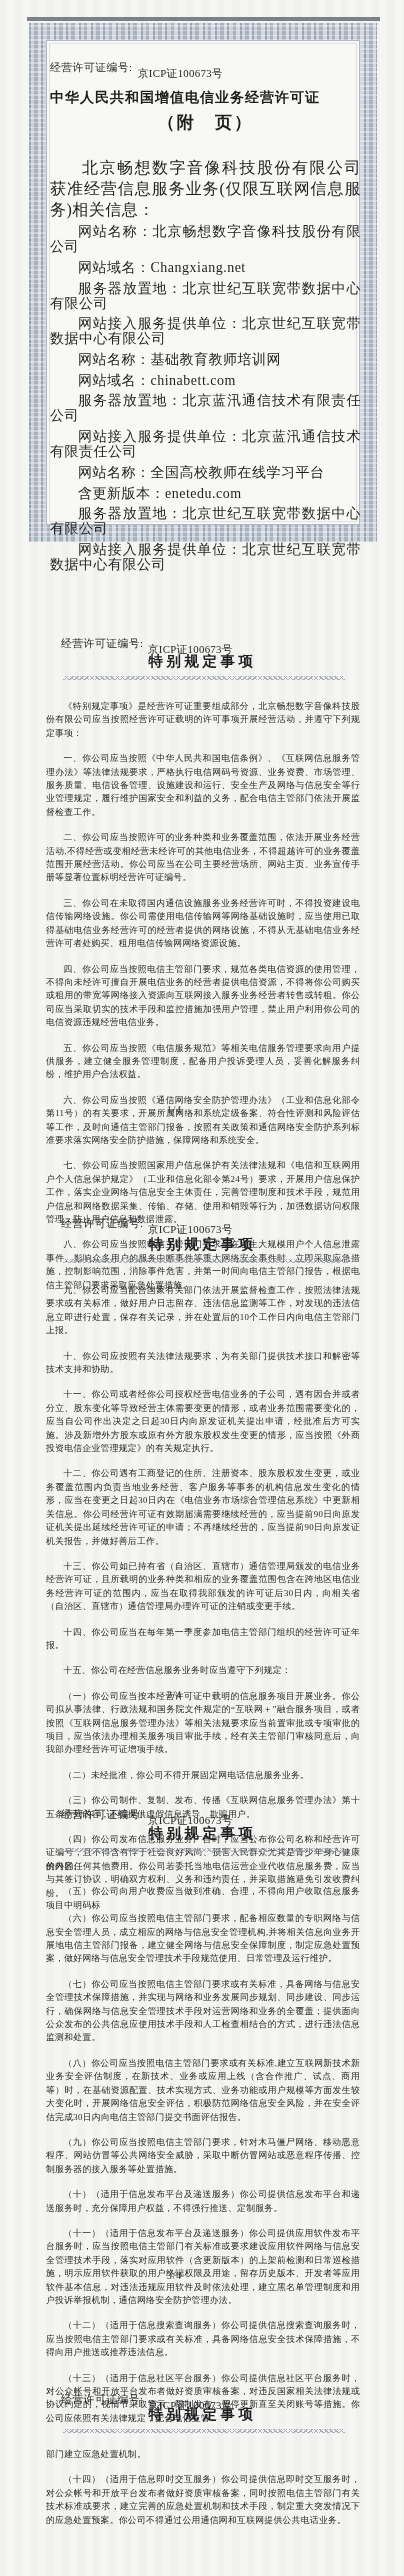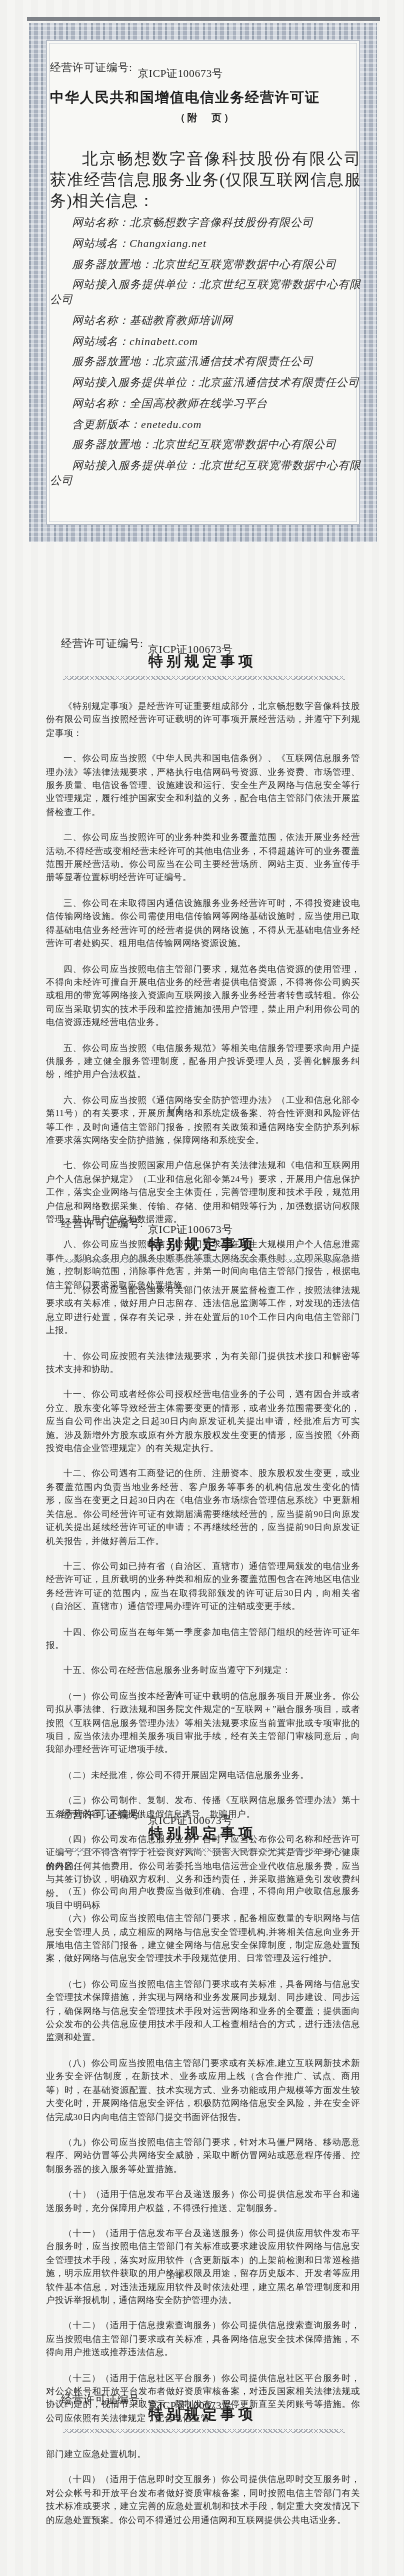--- a/index.html
+++ b/index.html
@@ -20,24 +20,24 @@
     background:
       repeating-linear-gradient(0deg,  rgba(255,255,255,.35) 0 1.5px, rgba(0,0,0,0) 1.5px 4.6px),
       repeating-linear-gradient(90deg, #99a3b1 0 2.1px, #ccd2da 2.1px 5.2px, #aab2bf 5.2px 8.8px, #d4d9e0 8.8px 12.4px),
       #aab2bf; }
   .cert-inner { position:absolute; left:17px; top:17px; right:17px; bottom:17px;
     background:#f8f8f5; box-shadow: inset 0 0 0 1px #b3bac5, inset 0 0 0 3.1px #f8f8f5, inset 0 0 0 3.6px #c6ccd5; }
   .p1-content { position:absolute; left:50px; top:61px; width:311px; }
   .lic-row { display:flex; align-items:flex-start; font-size:10.8px; letter-spacing:0.5px; }
   .lic-row .lic-no { margin-top:6.2px; margin-left:5.2px; letter-spacing:0.3px; }
   .p1-title { margin-top:8.2px; text-align:left; font-size:14px; font-weight:bold; letter-spacing:1px; }
-  .p1-sub   { margin-top:4.1px;  text-align:center; font-size:10px; font-weight:bold; letter-spacing:2.1px; }
+  .p1-sub   { margin-top:4.1px;  text-align:center; font-size:17px; font-weight:bold; letter-spacing:2.1px; }
   .p1-intro { margin-top:24px; font-size:16px; line-height:20.6px; text-indent:2em; letter-spacing:0.5px; text-align:justify; }
   .p1-lines { margin-top:4.1px; }
-  .p1-lines p { margin:0 0 5.7px 0; font-size:11px; line-height:15px; text-indent:2em; letter-spacing:0.5px; text-align:justify;font-style:italic; }
+  .p1-lines p { margin:0 0 5.7px 0; font-size:14px; line-height:15px; text-indent:2em; letter-spacing:0.5px; text-align:justify; }
 
   
   .page-special { position:absolute; left:0; width:405px; height:574px; }
   #sp1 { top:574px; --h:63px; --t:78px; --b:114px; --pn:530px; }
   #sp2 { top:1149px; --h:68px; --t:86px; --b:123px; --pn:540px; }
   #sp3 { top:1724px; --h:84px; --t:100px; --b:124px; --pn:546px; }
   #sp4 { top:2299px; --h:94px; --t:106px; --b:137px; --pn:556px; }
   .sp-head { position:absolute; left:61px; top:var(--h); display:flex; font-size:10.8px; letter-spacing:0.5px; }
   .sp-head .lic-no { margin-top:5.7px; margin-left:4.1px; letter-spacing:0.3px; }
   .sp-title { position:absolute; left:0; top:var(--t); width:405px; text-align:center;

